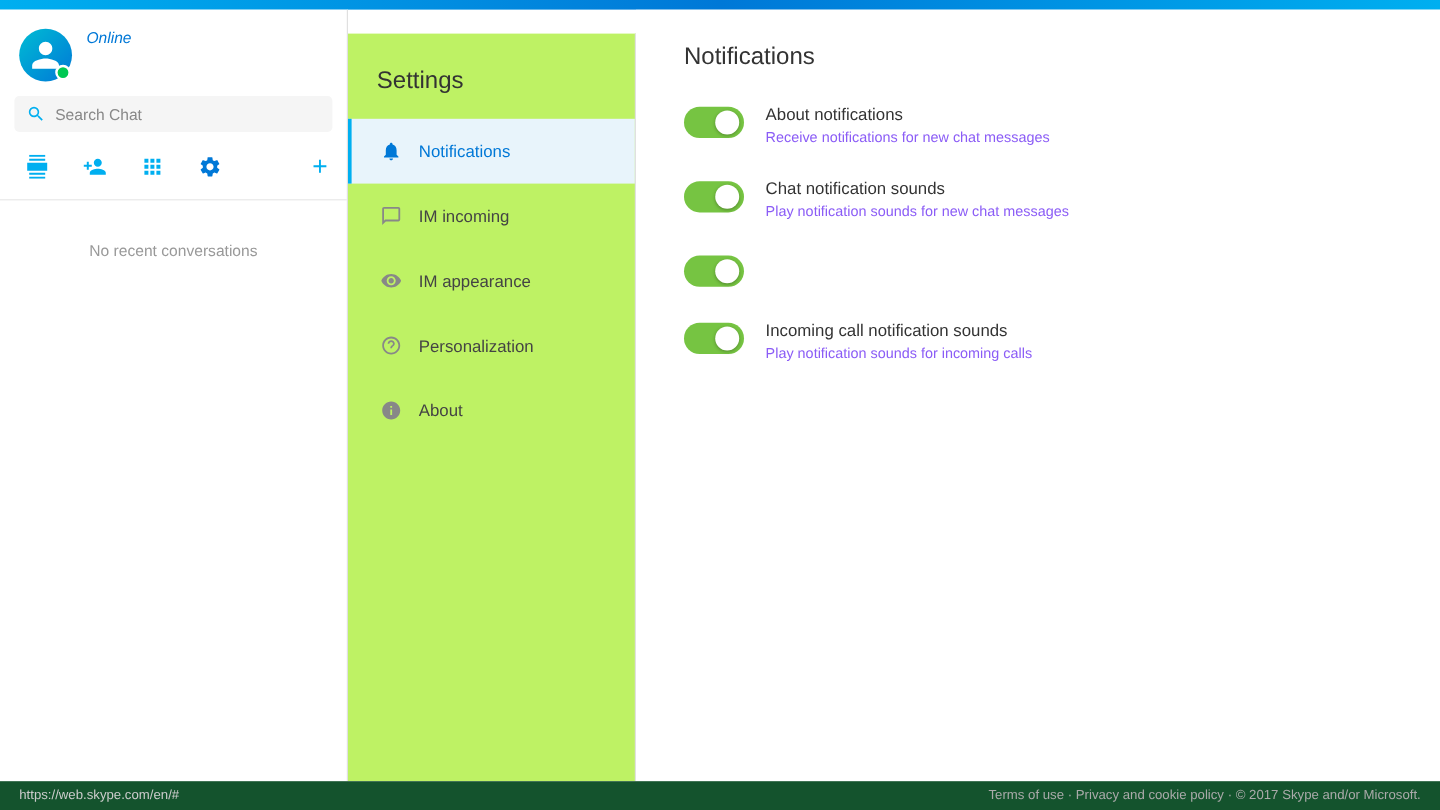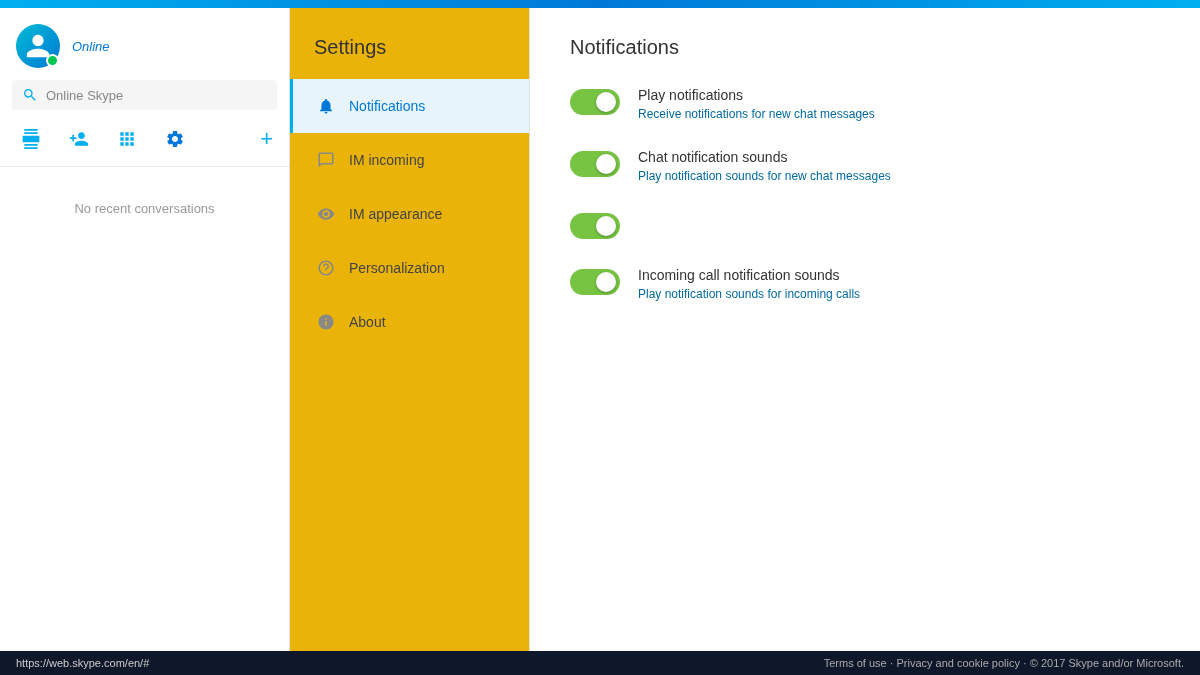--- a/index.html
+++ b/index.html
@@ -23,21 +23,20 @@
       width: 290px;
       background: #fff;
       border-right: 1px solid #e0e0e0;
       display: flex;
       flex-direction: column;
       flex-shrink: 0;
     }
 
     .sidebar-profile {
       display: flex;
-      align-items: center;
       padding: 16px 16px 12px 16px;
       gap: 12px;
     }
 
     .avatar-wrap {
       position: relative;
       width: 44px;
       height: 44px;
     }
 
@@ -142,24 +141,25 @@
     .no-conversations {
       text-align: center;
       color: #999;
       font-size: 13px;
       padding: 30px 16px;
     }
 
     
     .settings-panel {
       width: 240px;
-      background: #eab308;
+      background: #bef264;
       border-right: 1px solid #e0e0e0;
       padding: 0;
       flex-shrink: 0;
+      margin-top: 20px;
     }
 
     .settings-title {
       font-size: 20px;
       font-weight: 300;
       color: #333;
       padding: 28px 24px 20px 24px;
     }
 
     .settings-nav-item {
@@ -252,27 +252,27 @@
     .notification-info {}
 
     .notification-label {
       font-size: 14px;
       color: #333;
       margin-bottom: 4px;
     }
 
     .notification-desc {
       font-size: 12px;
-      color: #0369a1;
+      color: #8b5cf6;
     }
 
     
     .status-bar {
       height: 24px;
-      background: #0f172a;
+      background: #14532d;
       display: flex;
       align-items: center;
       padding: 0 16px;
       flex-shrink: 0;
     }
 
     .status-url {
       font-size: 11px;
       color: #ccc;
     }
@@ -300,21 +300,21 @@
         </div>
         <div class="online-badge"></div>
       </div>
       <div class="status-text">Online</div>
     </div>
 
     <div class="sidebar-search">
       <svg viewBox="0 0 24 24">
         <path d="M15.5 14h-.79l-.28-.27A6.471 6.471 0 0 0 16 9.5 6.5 6.5 0 1 0 9.5 16c1.61 0 3.09-.59 4.23-1.57l.27.28v.79l5 4.99L20.49 19l-4.99-5zm-6 0C7.01 14 5 11.99 5 9.5S7.01 5 9.5 5 14 7.01 14 9.5 11.99 14 9.5 14z"></path>
       </svg>
-      <span class="sidebar-search-text">Online Skype</span>
+      <span class="sidebar-search-text">Search Chat</span>
     </div>
 
     <div class="sidebar-icons">
       <div class="sidebar-icon-btn">
         <svg viewBox="0 0 24 24">
           <path d="M20 0H4v2h16V0zm0 4H4v2h16V4zM4 24h16v-2H4v2zm16-6H4v2h16v-2zM2 8h20v8H2V8z"></path>
         </svg>
       </div>
       <div class="sidebar-icon-btn">
         <svg viewBox="0 0 24 24">
@@ -381,21 +381,21 @@
 
   <div class="content-panel">
     <div class="content-title">Notifications</div>
 
     <div class="notification-item">
       <label class="toggle">
         <input type="checkbox" checked="" style="">
         <span class="toggle-slider"></span>
       </label>
       <div class="notification-info">
-        <div class="notification-label">Play notifications</div>
+        <div class="notification-label">About notifications</div>
         <div class="notification-desc">Receive notifications for new chat messages</div>
       </div>
     </div>
 
     <div class="notification-item">
       <label class="toggle">
         <input type="checkbox" checked="" style="">
         <span class="toggle-slider"></span>
       </label>
       <div class="notification-info">

